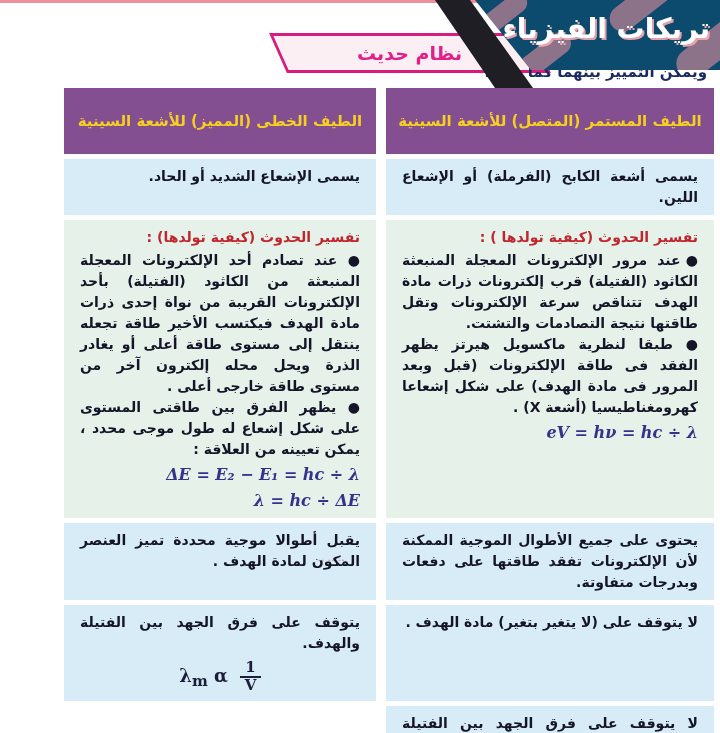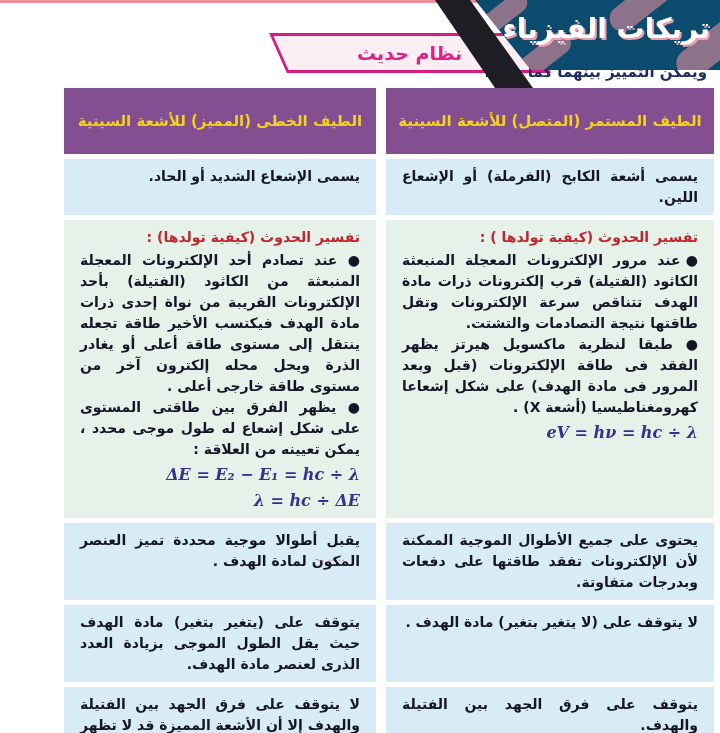--- a/index.html
+++ b/index.html
@@ -127,21 +127,20 @@
       <span class="bullet">● عند تصادم أحد الإلكترونات المعجلة المنبعثة من الكاثود (الفتيلة) بأحد الإلكترونات القريبة من نواة إحدى ذرات مادة الهدف فيكتسب الأخير طاقة تجعله ينتقل إلى مستوى طاقة أعلى أو يغادر الذرة ويحل محله إلكترون آخر من مستوى طاقة خارجى أعلى .</span>
       <span class="bullet">● يظهر الفرق بين طاقتى المستوى على شكل إشعاع له طول موجى محدد ، يمكن تعيينه من العلاقة :</span>
       <span class="formula">ΔE = E₂ − E₁ = hc ÷ λ</span>
       <span class="formula">λ = hc ÷ ΔE</span>
     </div>
 
     <div class="cell">يحتوى على جميع الأطوال الموجية الممكنة لأن الإلكترونات تفقد طاقتها على دفعات وبدرجات متفاوتة.</div>
     <div class="cell">يقبل أطوالا موجية محددة تميز العنصر المكون لمادة الهدف .</div>
 
     <div class="cell">لا يتوقف على (لا يتغير بتغير) مادة الهدف .</div>
-    <div class="cell">يتوقف على (يتغير بتغير) مادة الهدف حيث يقل الطول الموجى بزيادة العدد الذرى لعنصر مادة الهدف.</div>
 
     <div class="cell">
       <span>يتوقف على فرق الجهد بين الفتيلة والهدف.</span>
       <span class="prop-wrap">
         <span>λ</span><sub>m</sub>
         <span>α</span>
         <span class="frac">
           <span class="num">1</span>
           <span class="den">V</span>
         </span>

